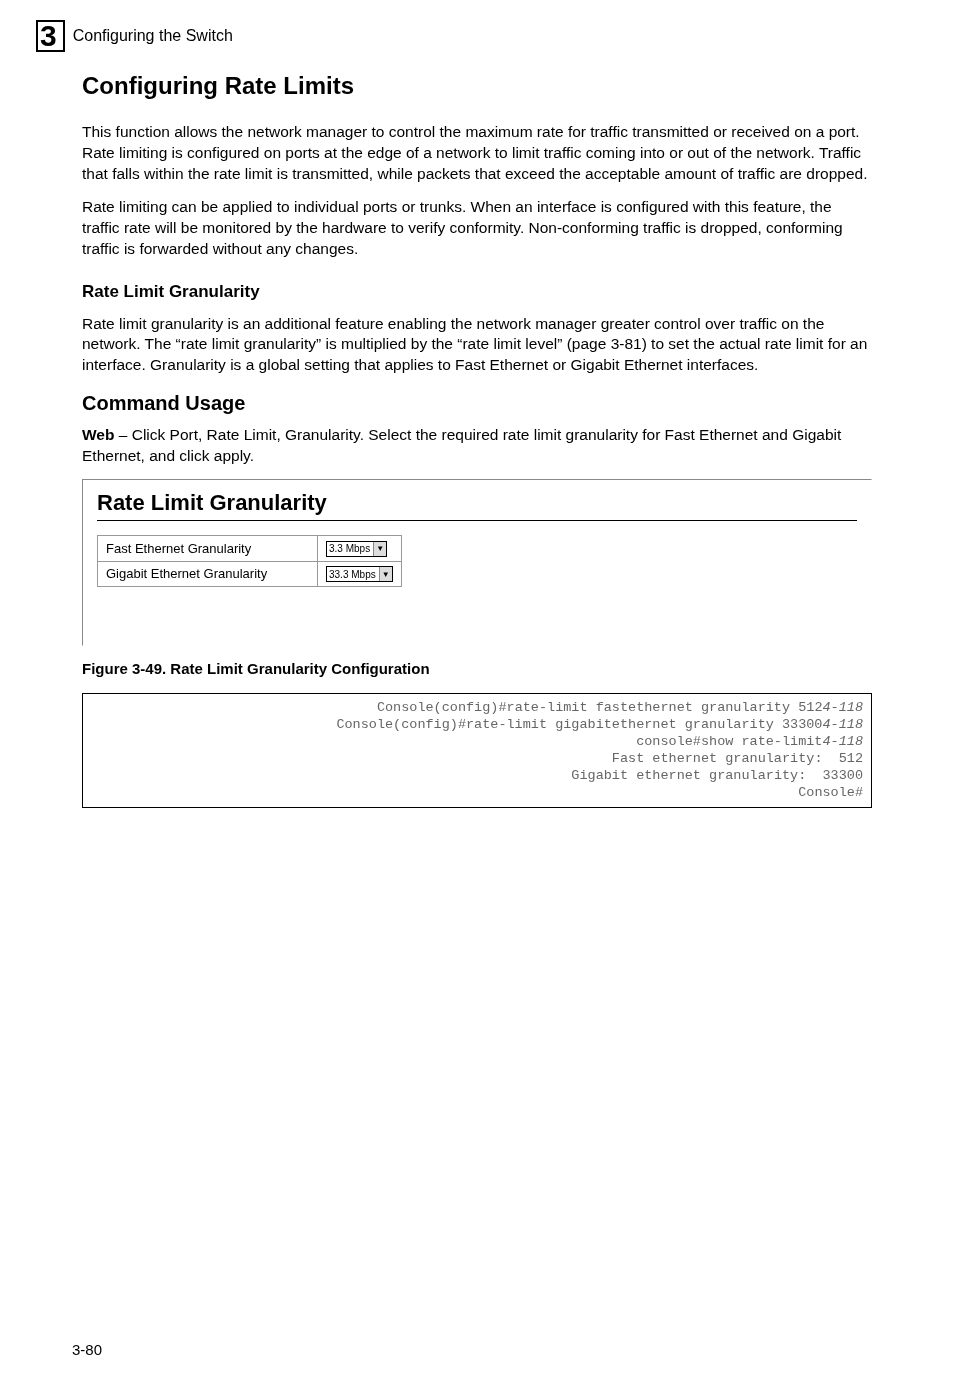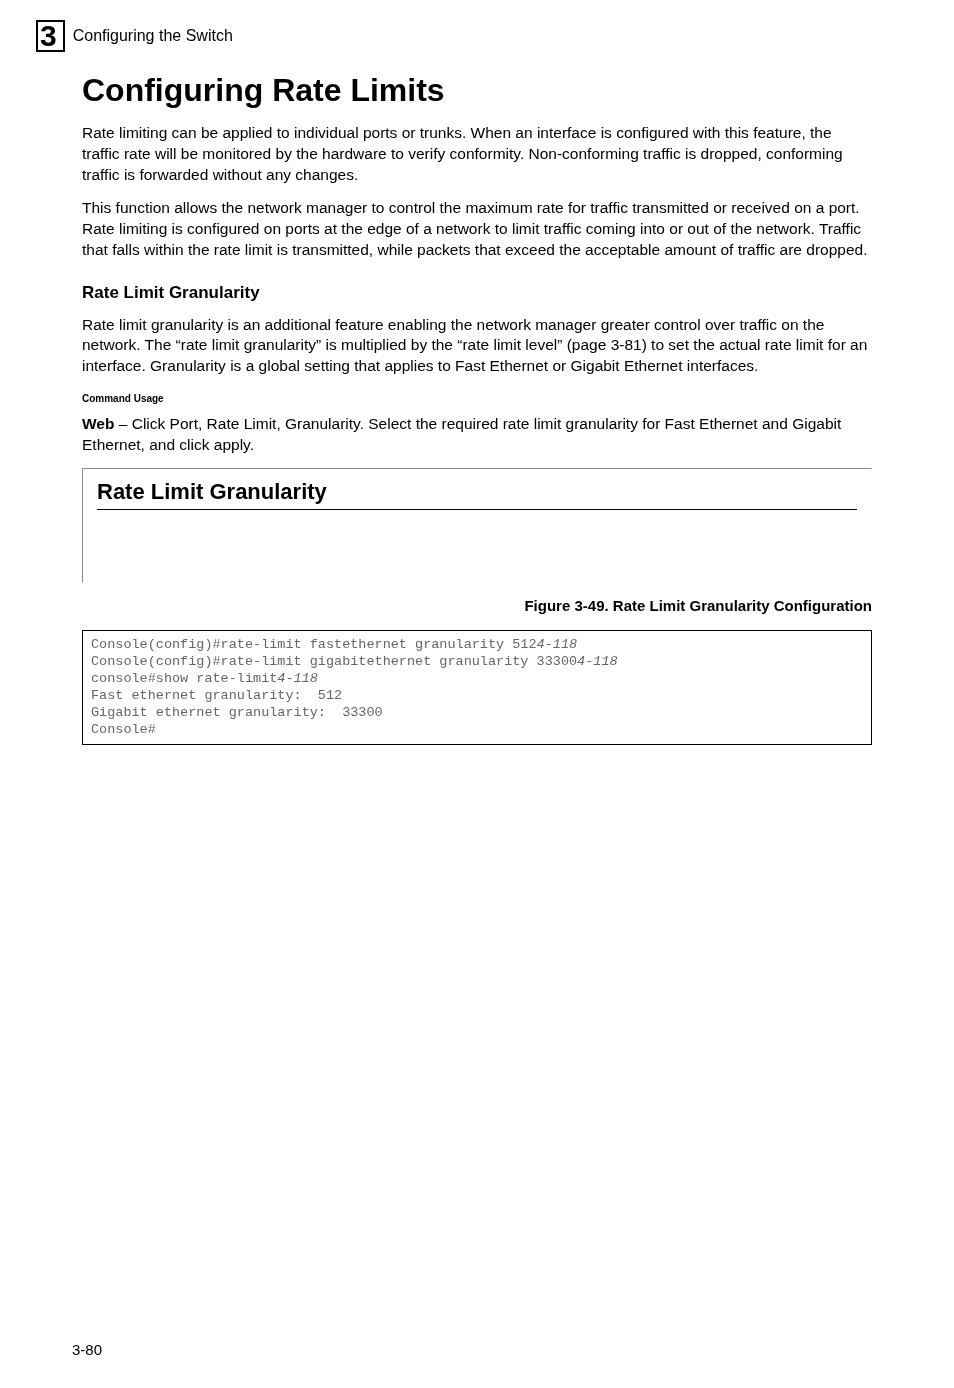--- a/index.html
+++ b/index.html
@@ -31,32 +31,32 @@
       font-weight: bold;
       line-height: 1;
     }
     .header-text {
       font-size: 16px;
     }
     .content {
       padding: 20px 82px 0 82px;
     }
     h1 {
-      font-size: 32px;
-      font-weight: bold;
-      margin-bottom: 14px;
+      font-size: 24px;
+      font-weight: bold;
+      margin-bottom: 22px;
     }
     h2 {
       font-size: 17px;
       font-weight: bold;
       margin-top: 22px;
       margin-bottom: 12px;
     }
     h3 {
-      font-size: 10px;
+      font-size: 20px;
       font-weight: bold;
       margin-top: 16px;
       margin-bottom: 10px;
     }
     p {
       font-size: 15.5px;
       line-height: 1.35;
       margin-bottom: 12px;
     }
     ul {
@@ -124,38 +124,38 @@
       border-left: 1px solid #888;
       width: 13px;
       height: 14px;
       margin-left: 3px;
       display: inline-flex;
       align-items: center;
       justify-content: center;
       font-size: 8px;
     }
     .figure-caption {
-      text-align: right;
+      text-align: left;
       font-weight: bold;
       font-size: 15px;
       margin: 14px 0 16px 0;
     }
     .cli-box {
       border: 1px solid #000;
       padding: 6px 8px;
       font-family: "Courier New", monospace;
       font-size: 13.5px;
       line-height: 1.25;
       color: #666;
       white-space: pre;
       overflow: hidden;
     }
     .cli-row {
       display: flex;
-      justify-content: flex-start;
+      justify-content: flex-end;
     }
     .cli-ref { font-style: italic; }
     .page-num {
       position: absolute;
       bottom: 30px;
       left: 72px;
       font-size: 15px;
     }
   </style>
 </head>
@@ -164,38 +164,60 @@
 <div class="header-row">
   <div class="chapter-box">
     <span class="chapter-num">3</span>
   </div>
   <span class="header-text">Configuring the Switch</span>
 </div>
 
 <div class="content">
   <h1>Configuring Rate Limits</h1>
 
+  <p>This function allows the network manager to control the maximum rate for traffic transmitted or received on a port. Rate limiting is configured on ports at the edge of a network to limit traffic coming into or out of the network. Traffic that falls within the rate limit is transmitted, while packets that exceed the acceptable amount of traffic are dropped.</p>
   <p>Rate limiting can be applied to individual ports or trunks. When an interface is configured with this feature, the traffic rate will be monitored by the hardware to verify conformity. Non-conforming traffic is dropped, conforming traffic is forwarded without any changes.</p>
-  <p>This function allows the network manager to control the maximum rate for traffic transmitted or received on a port. Rate limiting is configured on ports at the edge of a network to limit traffic coming into or out of the network. Traffic that falls within the rate limit is transmitted, while packets that exceed the acceptable amount of traffic are dropped.</p>
 
   <h2>Rate Limit Granularity</h2>
 
   <p>Rate limit granularity is an additional feature enabling the network manager greater control over traffic on the network. The “rate limit granularity” is multiplied by the “rate limit level” (page 3-81) to set the actual rate limit for an interface. Granularity is a global setting that applies to Fast Ethernet or Gigabit Ethernet interfaces.</p>
 
   <h3>Command Usage</h3>
 
 
   <p class="web-line">
     <b>Web</b><span> – Click Port, Rate Limit, Granularity. Select the required rate limit granularity for Fast Ethernet and Gigabit Ethernet, and click apply.</span>
   </p>
 
   <div class="rate-panel">
     <div class="rate-inner">
       <div class="rate-title">Rate Limit Granularity</div>
       <hr class="rate-hr">
+      <table class="rate-table">
+        <tbody>
+            <tr>
+          <td>Fast Ethernet Granularity</td>
+          <td>
+            <span class="dropdown">
+              <span>3.3 Mbps</span>
+              <span class="dropdown-arrow">▼</span>
+            </span>
+          </td>
+        </tr>
+        <tr>
+          <td>Gigabit Ethernet Granularity</td>
+          <td>
+            <span class="dropdown">
+              <span>33.3 Mbps</span>
+              <span class="dropdown-arrow">▼</span>
+            </span>
+          </td>
+        </tr>
+      </tbody>
+        </table>
     </div>
   </div>
 
   <div class="figure-caption">Figure 3-49.  Rate Limit Granularity Configuration</div>
 
 
   <div class="cli-box"><div class="cli-row"><span>Console(config)#rate-limit fastethernet granularity 512</span><span class="cli-ref">4-118</span></div><div class="cli-row"><span>Console(config)#rate-limit gigabitethernet granularity 33300</span><span class="cli-ref">4-118</span></div><div class="cli-row"><span>console#show rate-limit</span><span class="cli-ref">4-118</span></div><div class="cli-row"><span></span><span class="cli-ref"></span></div><div class="cli-row"><span>Fast ethernet granularity:  512</span><span class="cli-ref"></span></div><div class="cli-row"><span></span><span class="cli-ref"></span></div><div class="cli-row"><span>Gigabit ethernet granularity:  33300</span><span class="cli-ref"></span></div><div class="cli-row"><span>Console#</span><span class="cli-ref"></span></div></div>
 
 </div>
 

